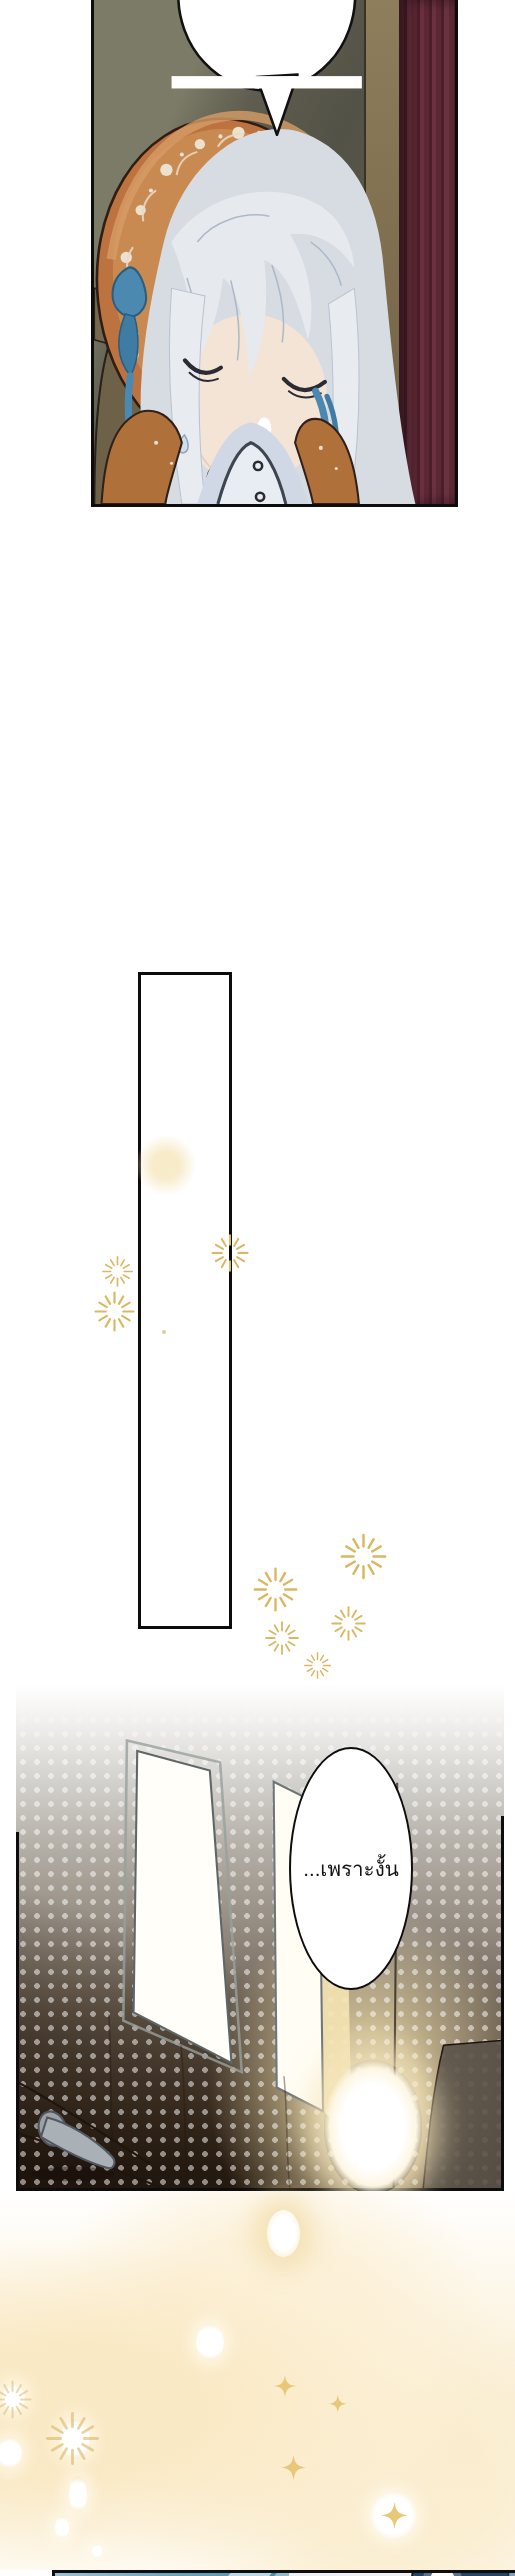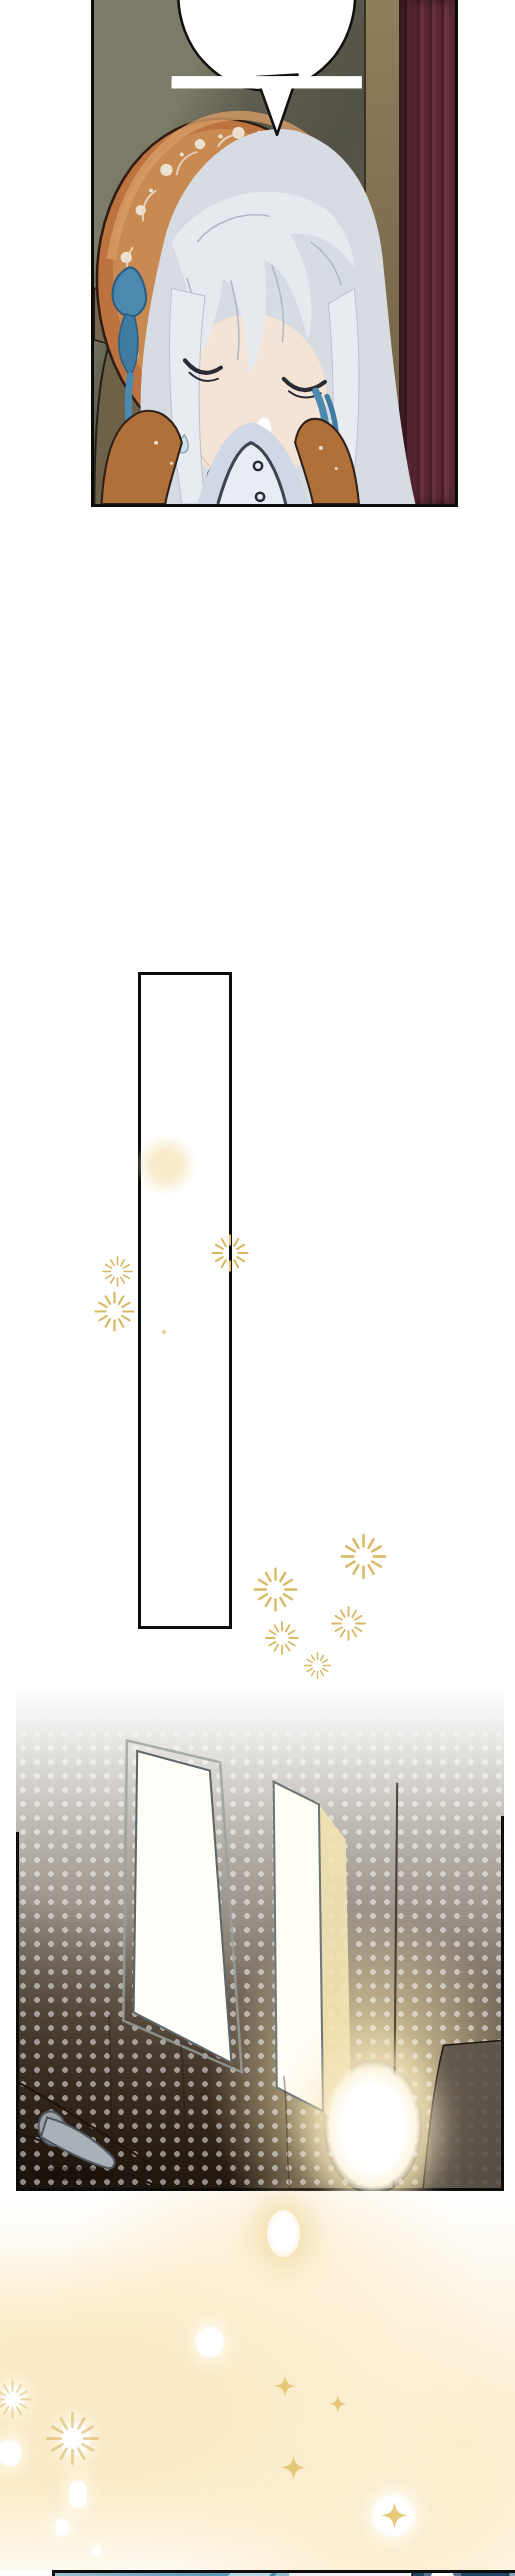--- a/index.html
+++ b/index.html
@@ -236,20 +236,23 @@
 
     <div class="abs" style="left:308px;top:375px;width:98px;height:134px;border-radius:50%;z-index:10;
       background:radial-gradient(ellipse, #ffffff 0 45%, #fdf6e2 62%, rgba(247,233,196,0) 75%);
       box-shadow:0 0 31px 15.5px rgba(246,230,190,.8);"></div>
 
     <div class="abs side-border" style="left:0;top:147px;height:360px"></div>
     <div class="abs side-border" style="left:485px;top:131px;height:375px"></div>
     <div class="abs" style="left:0;top:503px;width:488px;height:3.1px;background:#0d0d0d"></div>
   </div>
 
+  <div id="bubble-mid" class="abs bubble-ellipse">
+    <span>...เพราะงั้น</span>
+  </div>
 
   <div id="glow-field" class="abs"></div>
 
   <div class="abs" style="left:267px;top:2210px;width:33px;height:47px;border-radius:50%;
        background:radial-gradient(ellipse,#ffffff 0 50%, rgba(255,255,255,0) 80%);
        box-shadow:0 0 26px 13px rgba(242,222,172,.85);"></div>
 
   <div class="abs bokeh" style="left:196px;top:2323px;width:28px;height:38px"></div>
   <div class="abs bokeh" style="left:60px;top:2419px;width:30px;height:40px"></div>
   <div class="abs bokeh" style="left:1.5px;top:2383px;width:23px;height:30px"></div>

